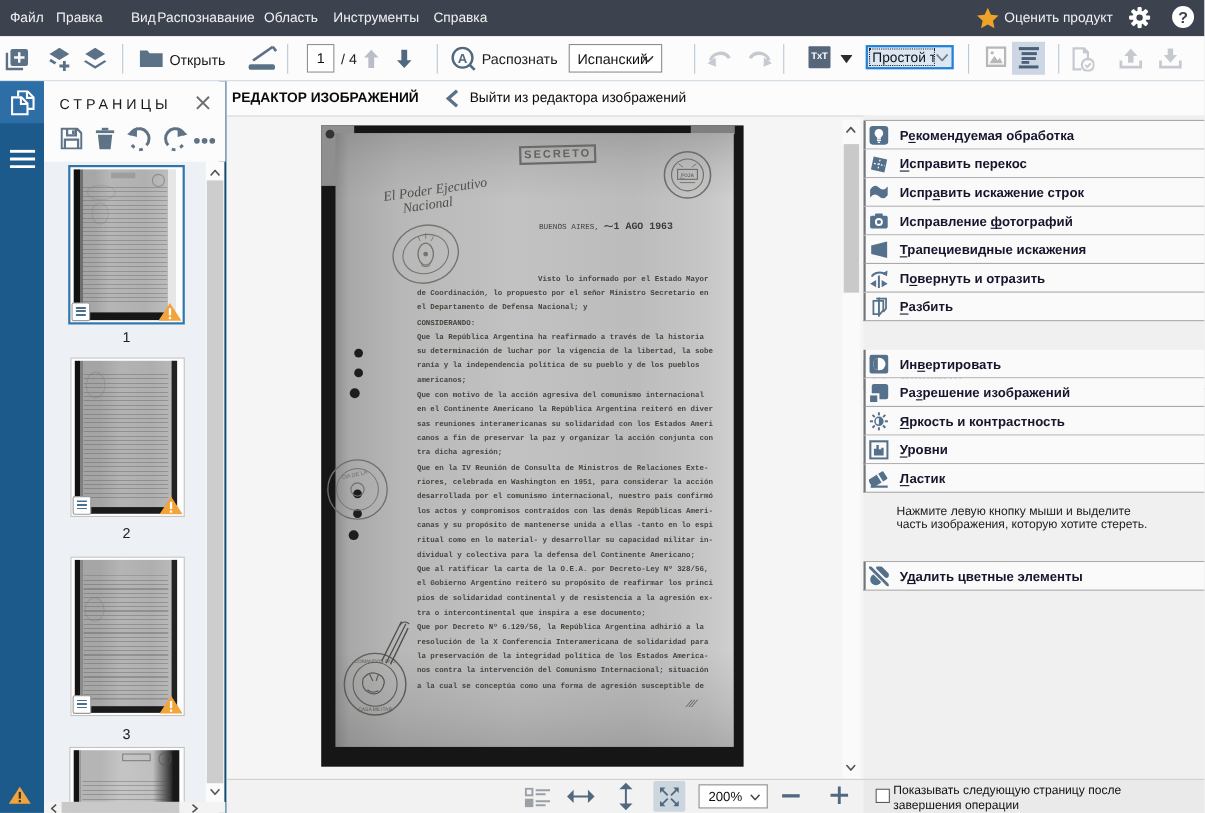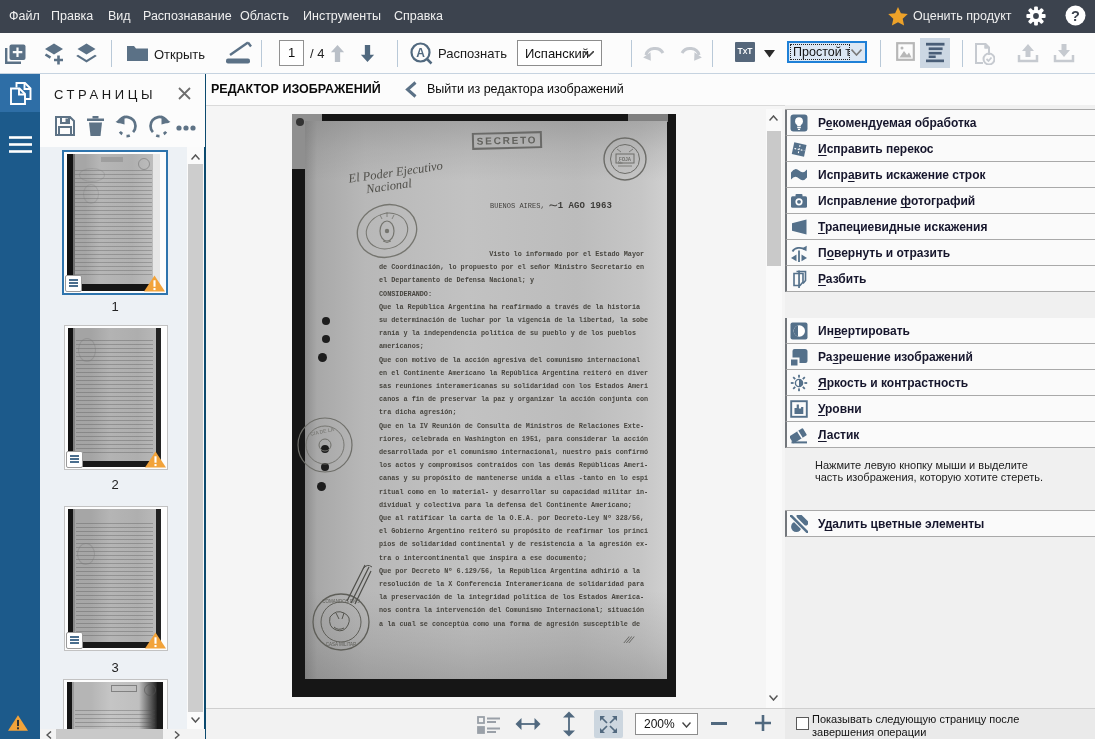--- a/index.html
+++ b/index.html
@@ -26,21 +26,21 @@
 .bbicon { position:absolute; top:5px; }
 u { text-underline-offset:2px; }
 svg { display:block; }
 .doctext { position:absolute; font-family:"Liberation Mono", monospace; font-size:6.8px; font-weight:bold; color:#47453f; white-space:pre; letter-spacing:0px; }
 </style>
 </head>
 <body>
 <div id="menubar" class="abs">
   <span class="mi" style="left:9px;">Файл</span>
   <span class="mi" style="left:51px;">Правка</span>
-  <span class="mi" style="left:108px;">Вид</span>
+  <span class="mi" style="left:119px;">Вид</span>
   <span class="mi" style="left:143px;">Распознавание</span>
   <span class="mi" style="left:240px;">Область</span>
   <span class="mi" style="left:303px;">Инструменты</span>
   <span class="mi" style="left:394px;">Справка</span>
   <svg class="abs" style="left:888px;top:7px;" width="20" height="19" viewBox="0 0 20 19">
       <path d="M10 0 L12.9 6.3 L19.8 7.1 L14.7 11.8 L16.1 18.6 L10 15.2 L3.9 18.6 L5.3 11.8 L0.2 7.1 L7.1 6.3 Z" fill="#eda229"></path>
     </svg>
   <span class="mi" style="left:913px;">Оценить продукт</span>
   <svg class="abs" style="left:1026px;top:6px;" width="20" height="20" viewBox="0 0 20 20">
       <g fill="#ffffff">

